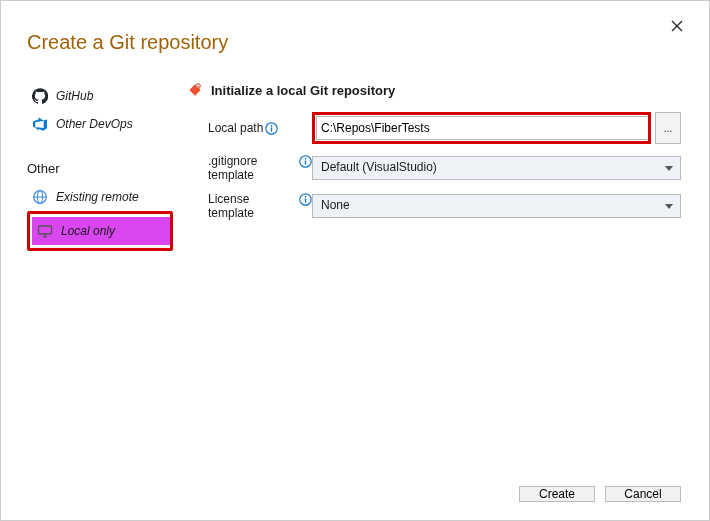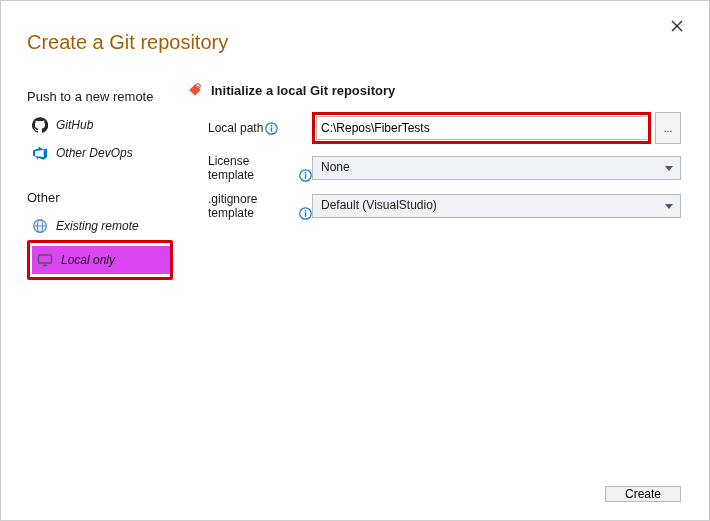--- a/index.html
+++ b/index.html
@@ -82,21 +82,21 @@
   }
   .row {
     display: flex;
     align-items: center;
     margin-bottom: 10px;
   }
   .row-label {
     width: 125px;
     font-size: 12px;
     display: flex;
-    align-items: flex-end;
+    align-items: flex-start;
     gap: 1px;
     padding-left: 21px;
   }
   .info-icn {
     width: 14px; height: 14px;
     display: inline-flex;
     align-items: center; justify-content: center;
   }
   .info-icn svg { display:block; }
   .field-wrap { flex: 1; display: flex; gap: 4px; align-items: stretch; }
@@ -176,21 +176,20 @@
   <svg width="12" height="12" viewBox="0 0 12 12">
     <line x1="1" y1="1" x2="11" y2="11" stroke="#333" stroke-width="1.4"></line>
     <line x1="11" y1="1" x2="1" y2="11" stroke="#333" stroke-width="1.4"></line>
   </svg>
 </div>
 
 <div class="title">Create a Git repository</div>
 
 <div class="content">
   <div class="sidebar">
-    <div class="sc-header">Push to a new remote</div>
 
     <div class="nav-item">
       <span class="icon-box">
         <svg width="16" height="16" viewBox="0 0 16 16">
             <path fill="#24292e" d="M8 .2a8 8 0 0 0-2.53 15.59c.4.07.55-.17.55-.38v-1.5c-2.23.49-2.7-.95-2.7-.95-.36-.92-.89-1.17-.89-1.17-.73-.5.05-.49.05-.49.8.06 1.23.83 1.23.83.72 1.23 1.88.88 2.34.67.07-.52.28-.88.51-1.08-1.78-.2-3.65-.89-3.65-3.96 0-.88.31-1.59.83-2.15-.08-.2-.36-1.02.08-2.12 0 0 .67-.22 2.2.82A7.6 7.6 0 0 1 8 4.1c.68 0 1.36.09 2 .27 1.53-1.04 2.2-.82 2.2-.82.44 1.1.16 1.92.08 2.12.52.56.83 1.27.83 2.15 0 3.08-1.87 3.76-3.66 3.96.29.25.54.74.54 1.49v2.21c0 .21.15.46.55.38A8 8 0 0 0 8 .2z"></path>
           </svg>
       </span>
       <span>GitHub</span>
     </div>
 
@@ -259,52 +258,53 @@
       <div class="field-wrap">
         <div class="highlight-input-box">
           <input class="txt-input" value="C:\Repos\FiberTests" style="">
         </div>
         <div class="browse-btn">...</div>
       </div>
     </div>
 
     <div class="row">
       <div class="row-label">
+        <span>.gitignore template</span>
+        <span class="info-icn">
+          <svg width="13" height="13" viewBox="0 0 13 13">
+              <circle cx="6.5" cy="6.5" r="5.7" fill="none" stroke="#1679c9" stroke-width="1.2"></circle>
+              <circle cx="6.5" cy="3.8" r="0.9" fill="#1679c9"></circle>
+              <rect x="5.8" y="5.4" width="1.4" height="4.3" fill="#1679c9"></rect>
+            </svg>
+        </span>
+      </div>
+      <div class="field-wrap">
+        <div class="combo">
+          <span>Default (VisualStudio)</span>
+        </div>
+      </div>
+    </div>
+
+    <div class="row">
+      <div class="row-label">
         <span>License template</span>
         <span class="info-icn">
           <svg width="13" height="13" viewBox="0 0 13 13">
               <circle cx="6.5" cy="6.5" r="5.7" fill="none" stroke="#1679c9" stroke-width="1.2"></circle>
               <circle cx="6.5" cy="3.8" r="0.9" fill="#1679c9"></circle>
               <rect x="5.8" y="5.4" width="1.4" height="4.3" fill="#1679c9"></rect>
             </svg>
         </span>
       </div>
       <div class="field-wrap">
         <div class="combo">
           <span>None</span>
         </div>
       </div>
     </div>
 
-    <div class="row">
-      <div class="row-label">
-        <span>.gitignore template</span>
-        <span class="info-icn">
-          <svg width="13" height="13" viewBox="0 0 13 13">
-              <circle cx="6.5" cy="6.5" r="5.7" fill="none" stroke="#1679c9" stroke-width="1.2"></circle>
-              <circle cx="6.5" cy="3.8" r="0.9" fill="#1679c9"></circle>
-              <rect x="5.8" y="5.4" width="1.4" height="4.3" fill="#1679c9"></rect>
-            </svg>
-        </span>
-      </div>
-      <div class="field-wrap">
-        <div class="combo">
-          <span>Default (VisualStudio)</span>
-        </div>
-      </div>
-    </div>
-
   </div>
 </div>
 
 <div class="footer">
   <button class="btn">Create</button>
+  <button class="btn">Cancel</button>
 </div>
 
 </body></html>

